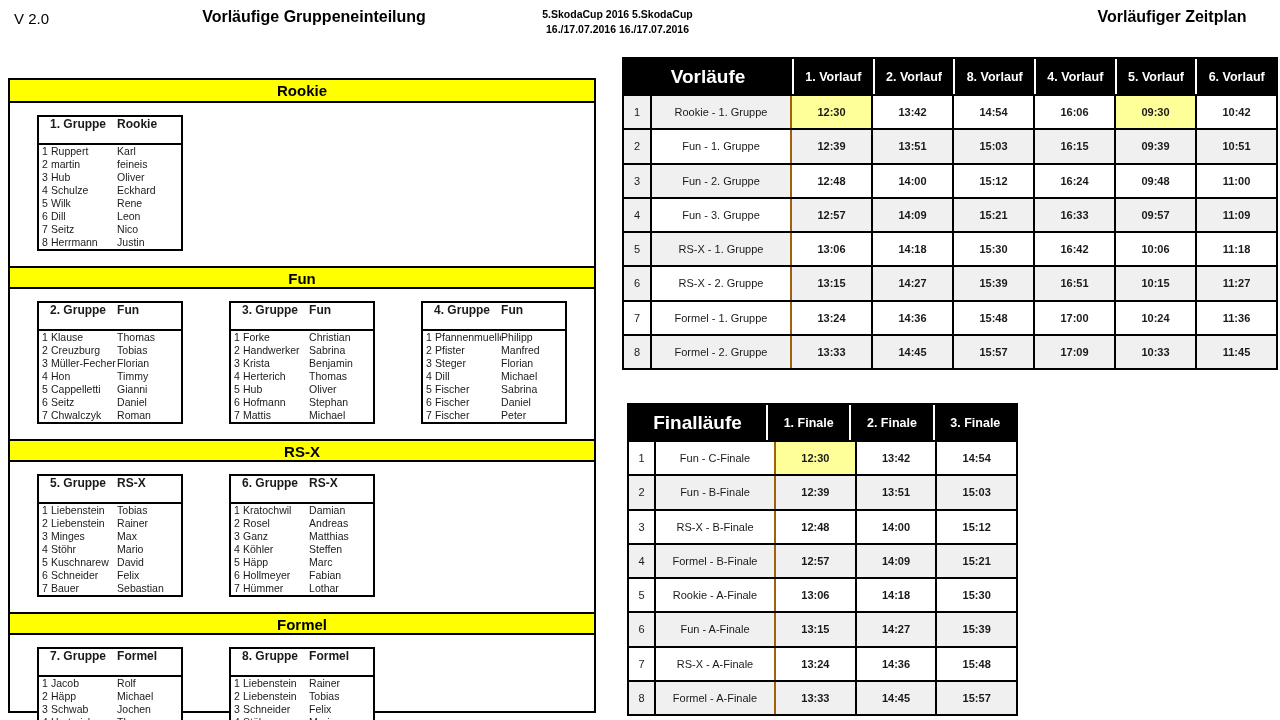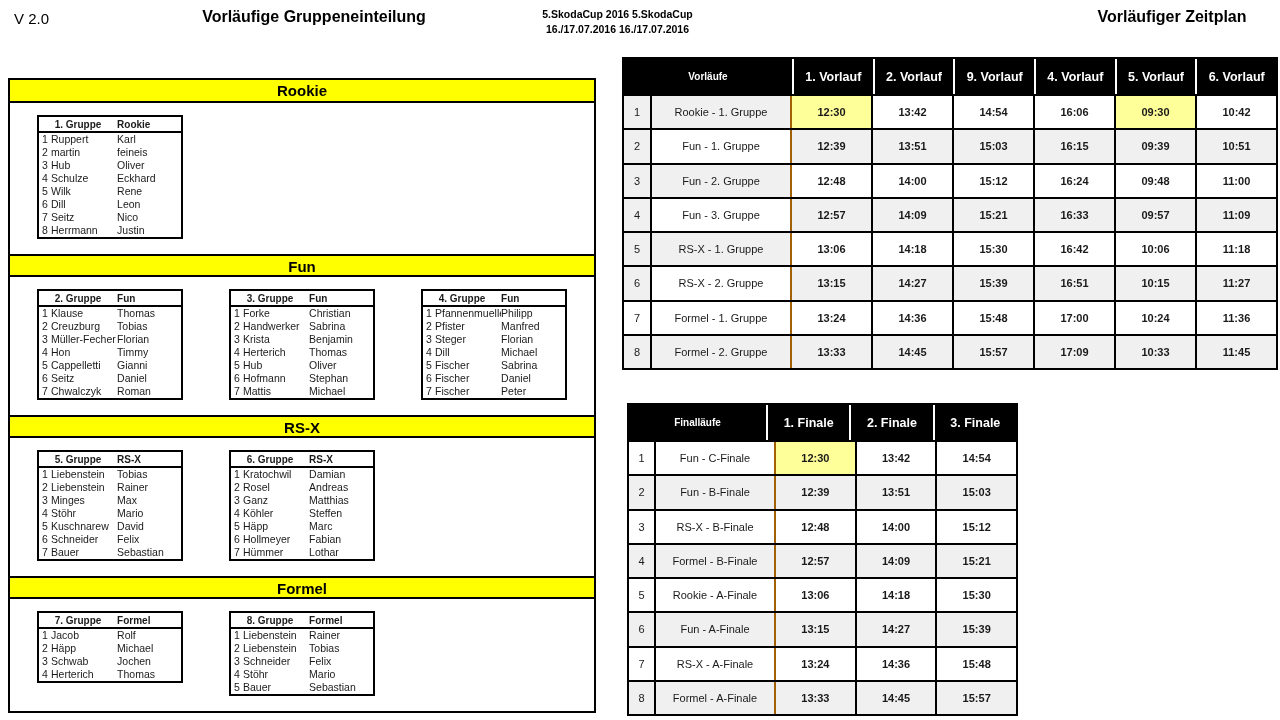--- a/index.html
+++ b/index.html
@@ -17,38 +17,38 @@
 
   
   .groups-panel{position:absolute;left:8px;top:78px;width:588px;height:635px;
                 border:2px solid #000;box-sizing:border-box;background:#fff;}
   .band{height:23px;line-height:21px;background:#ffff00;border-top:2px solid #000;
         border-bottom:2px solid #000;text-align:center;font-weight:bold;font-size:15px;
         box-sizing:border-box;color:#000;}
   .gsection:first-child .band{border-top:none;}
   .gtables{display:flex;gap:46px;padding:12px 0 15px 27px;align-items:flex-start;}
   .gtable{width:146px;border:2px solid #000;box-sizing:border-box;background:#fff;}
-  .ghead{display:flex;height:16px;line-height:15px;border-bottom:2px solid #000;
-         font-weight:bold;font-size:10px;box-sizing:border-box;}
+  .ghead{display:flex;height:28px;line-height:15px;border-bottom:2px solid #000;
+         font-weight:bold;font-size:12px;box-sizing:border-box;}
   .grow{display:flex;height:13px;line-height:13px;font-size:10.5px;}
   .gcol1{width:55%;box-sizing:border-box;}
   .ghead .gcol1{text-align:center;}
   .gcol2{flex:1;text-align:left;}
   .gnum{display:inline-block;padding-left:3px;width:9px;}
   .gsur{white-space:nowrap;overflow:hidden;}
   .grow .gcol1{white-space:nowrap;overflow:hidden;}
 
   
   .sched{position:absolute;border:2px solid #000;box-sizing:border-box;background:#fff;
          display:flex;flex-direction:column;}
   #vorlaeufe{left:622px;top:57px;width:656px;height:313px;}
   #finallaeufe{left:627px;top:403px;width:391px;height:313px;}
   .shead{display:flex;height:35px;flex:0 0 35px;background:#000;color:#fff;}
   .scell{display:flex;align-items:center;justify-content:center;box-sizing:border-box;}
-  .stitle{font-weight:bold;font-size:10px;}
+  .stitle{font-weight:bold;font-size:19px;}
   .shcol{flex:1;font-weight:bold;font-size:12.5px;border-left:2px solid #fff;}
   #vorlaeufe .stitle{width:168px;}
   #finallaeufe .stitle{width:137px;}
   .srow{display:flex;flex:1;border-top:2px solid #000;}
   .cell{display:flex;align-items:center;justify-content:center;box-sizing:border-box;
         font-size:11px;background:#fff;}
   .ncell{border-right:2px solid #000;}
   .lcell{border-right:2px solid #a16207;}
   .tcell{flex:1;border-right:2px solid #000;font-weight:bold;}
   .tcell:last-child{border-right:none;}
@@ -348,21 +348,21 @@
           </div>
         </div>
       </div>
     </div>
 
   <div class="sched" id="vorlaeufe">
       <div class="shead">
         <div class="scell stitle">Vorläufe</div>
         <div class="scell shcol">1. Vorlauf</div>
         <div class="scell shcol">2. Vorlauf</div>
-        <div class="scell shcol">9. Vorlauf</div>
+        <div class="scell shcol">8. Vorlauf</div>
         <div class="scell shcol">4. Vorlauf</div>
         <div class="scell shcol">5. Vorlauf</div>
         <div class="scell shcol">6. Vorlauf</div>
       </div>
       <div class="srow">
         <div class="cell ncell gray">1</div>
         <div class="cell lcell gray">Rookie - 1. Gruppe</div>
         <div class="cell tcell hl">12:30</div>
         <div class="cell tcell white">13:42</div>
         <div class="cell tcell white">14:54</div>

